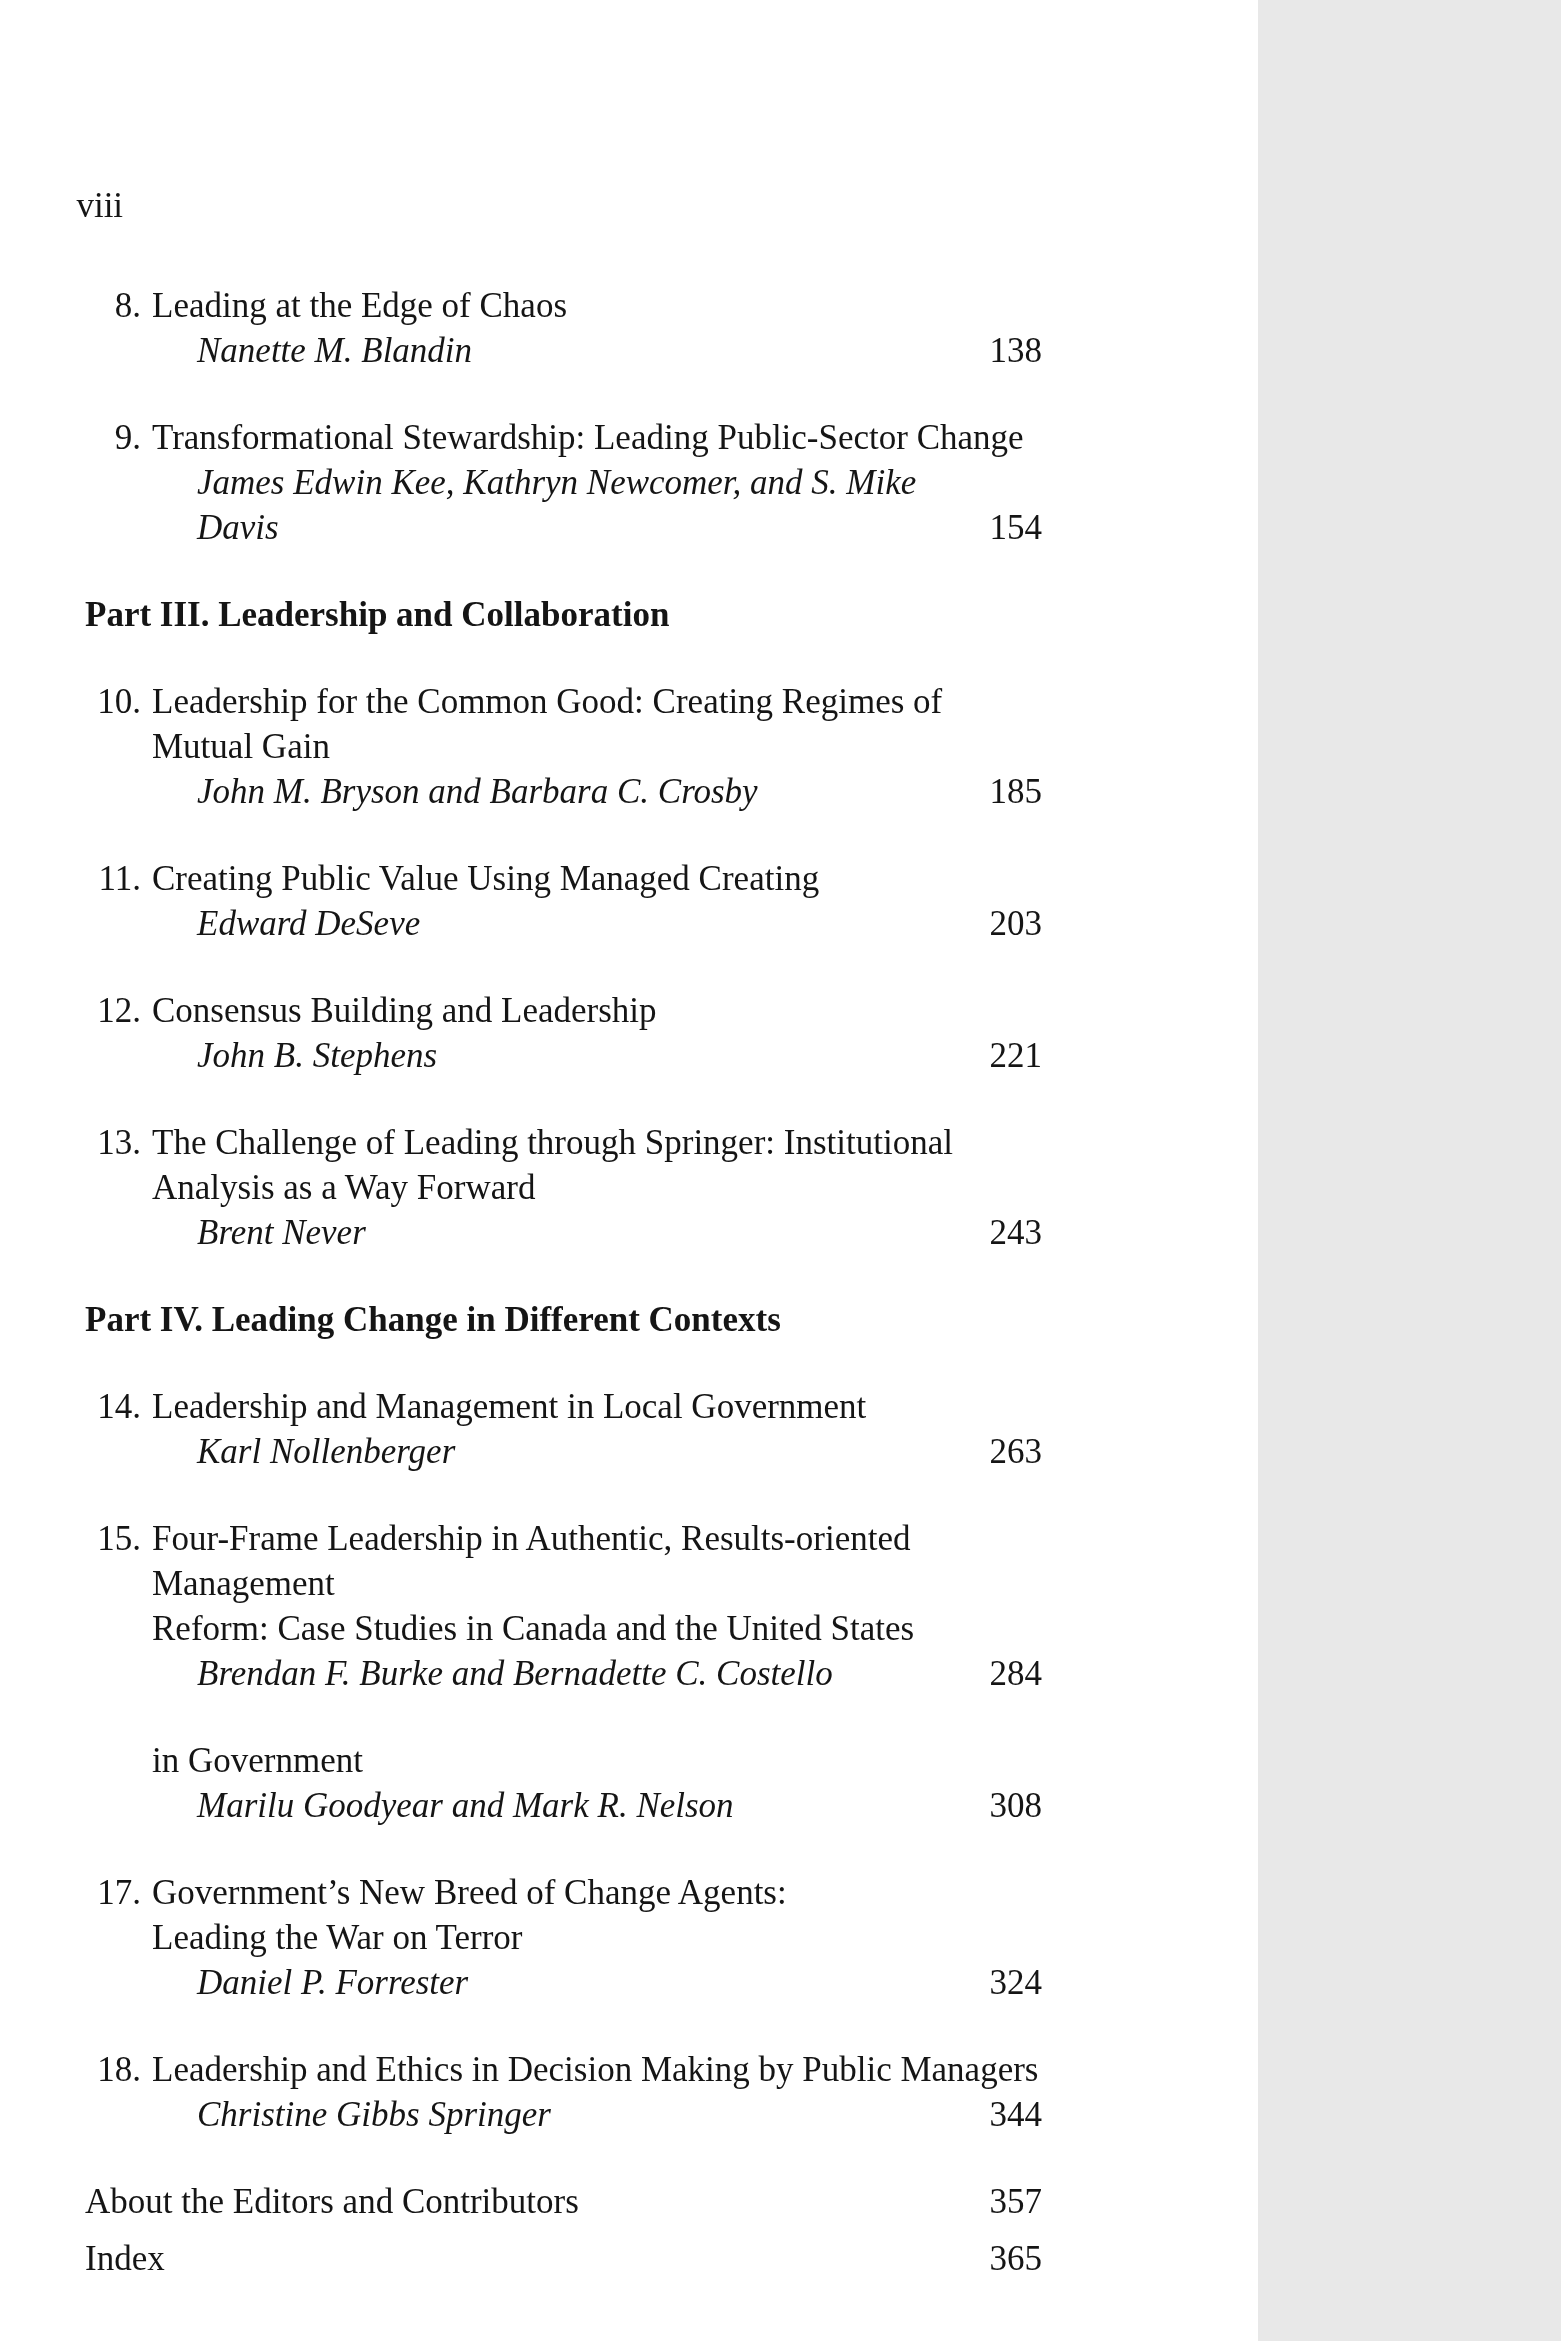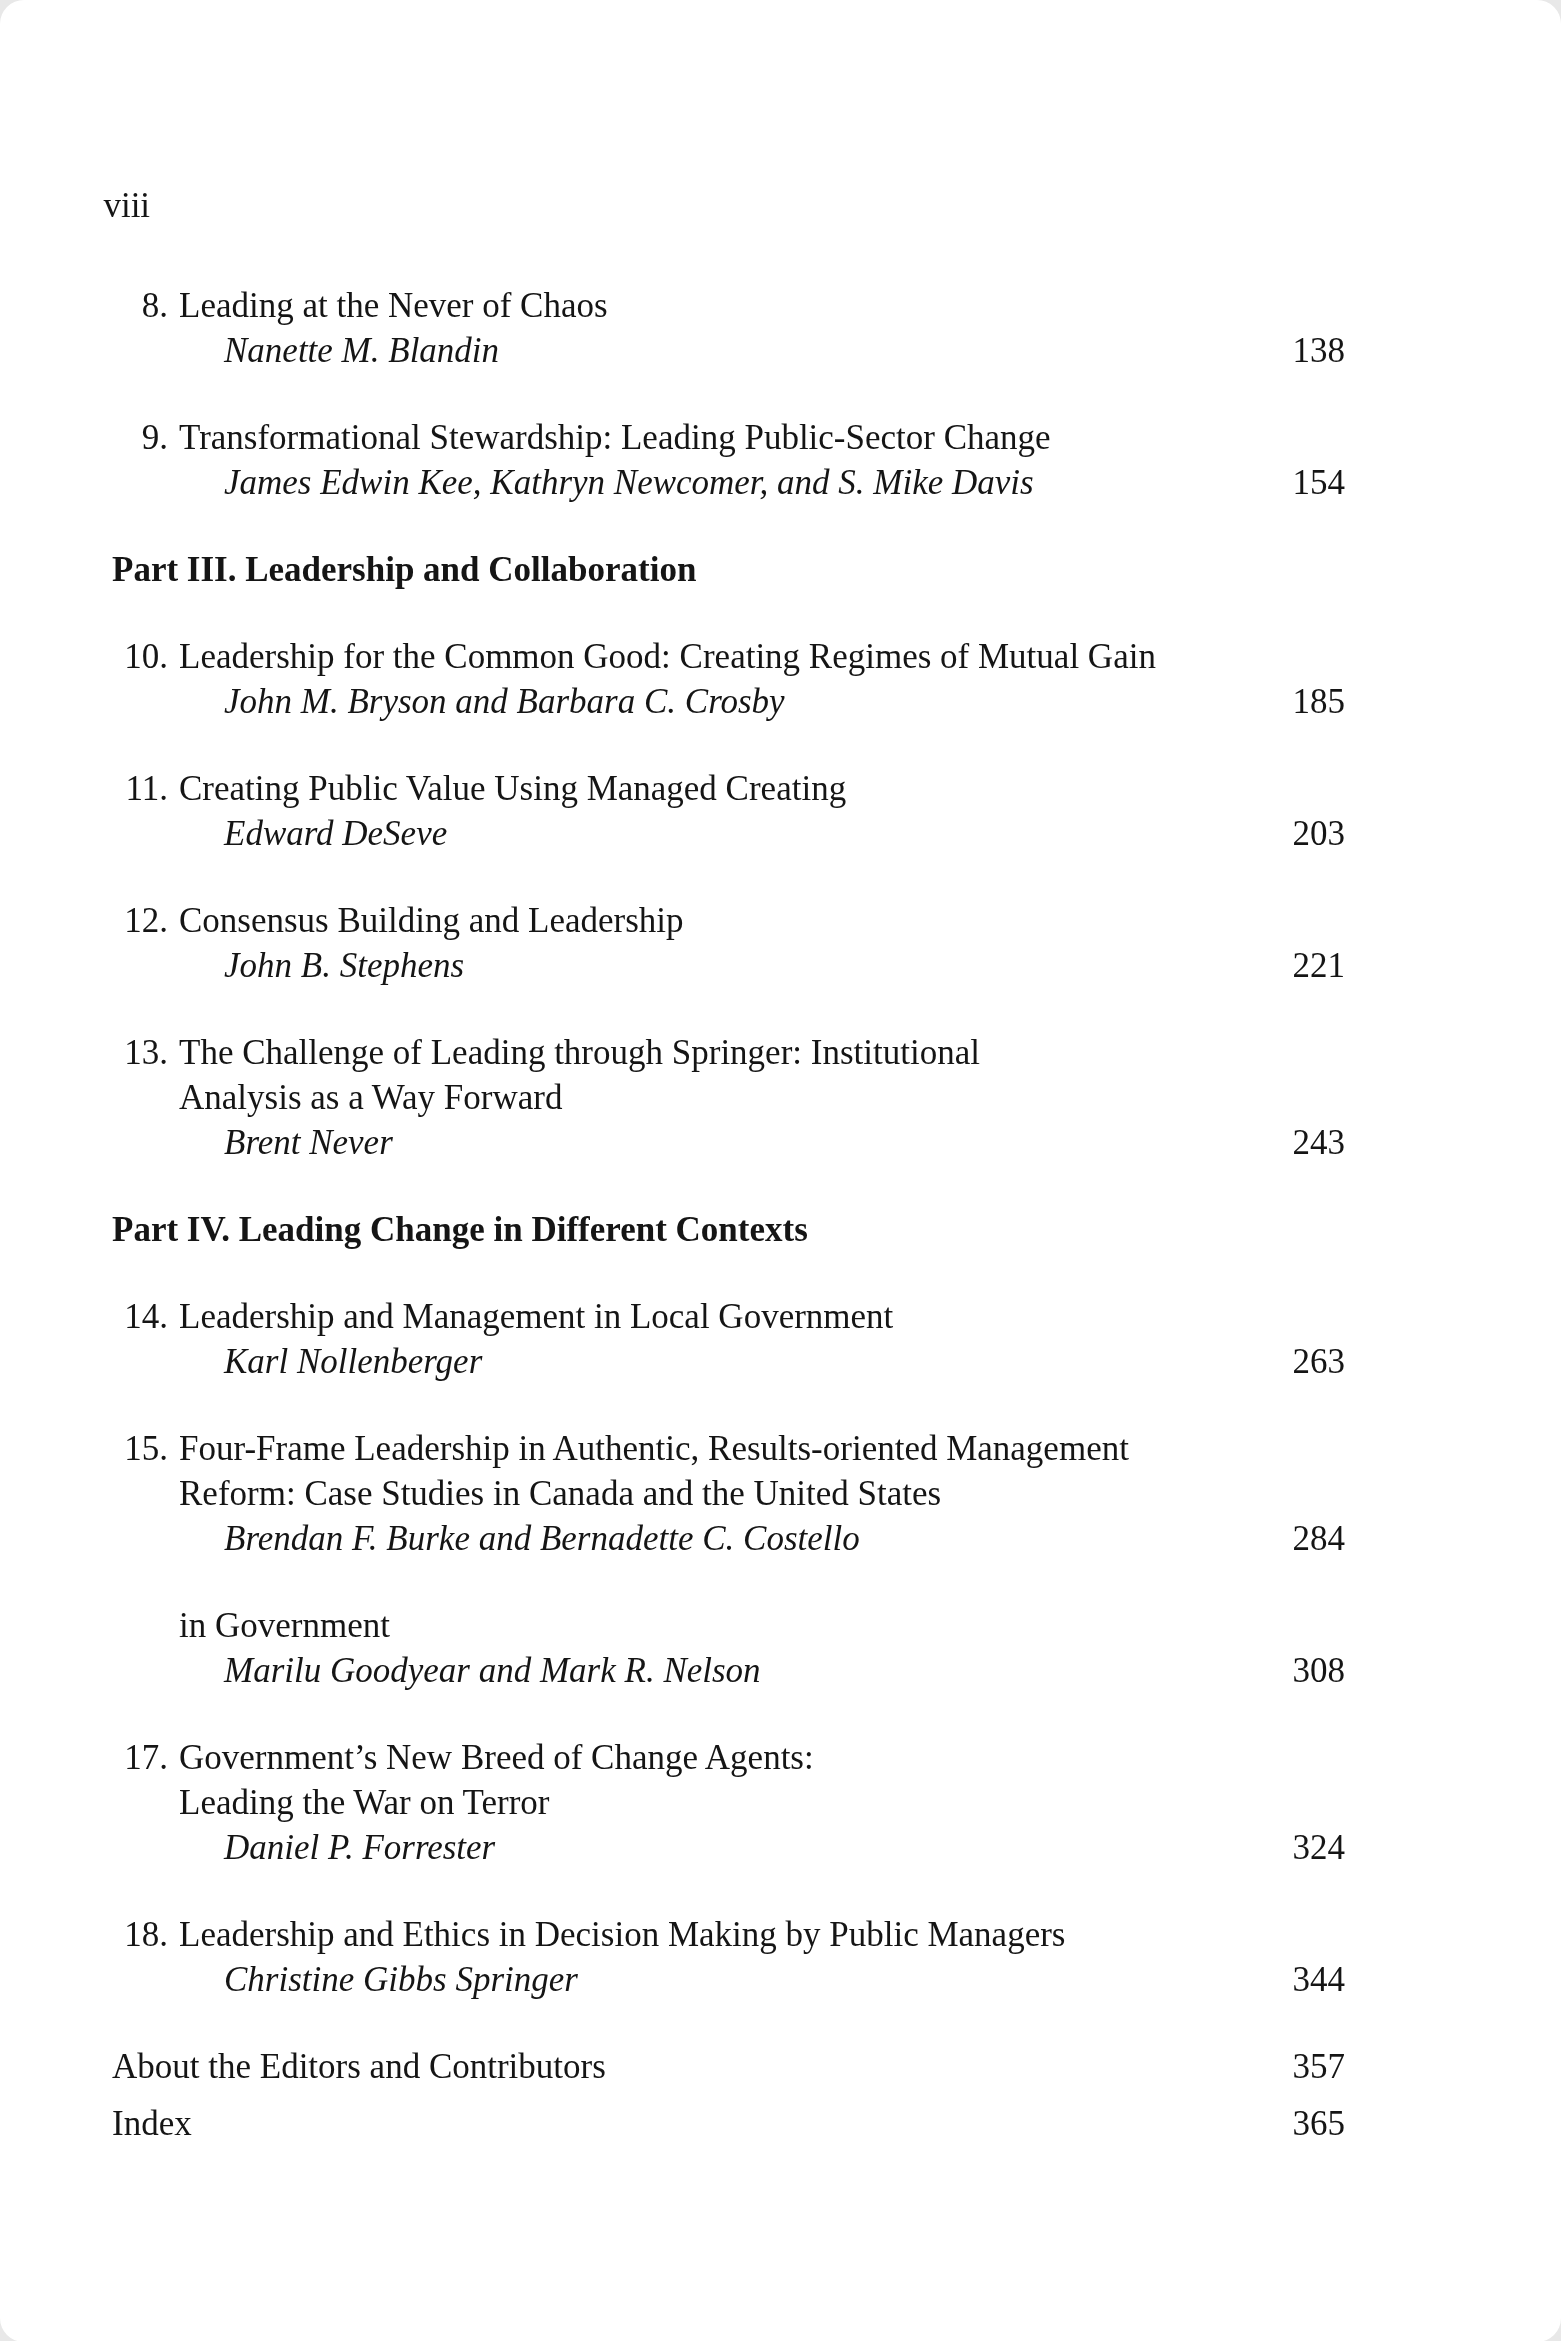--- a/index.html
+++ b/index.html
@@ -2,31 +2,30 @@
 <html style="font-size:14px"><head>
 <meta charset="utf-8">
 <style>
   html, body {
     margin: 0;
     padding: 0;
     background: #e8e8e8;
   }
   .page {
     position: relative;
-    width: 1561px;
+    width: 1258px;
     height: 2342px;
     background: #ffffff;
     color: #151515;
     font-family: "Liberation Serif", "DejaVu Serif", serif;
     font-size: 35px;
     line-height: 45px;
     overflow: hidden;
     box-sizing: border-box;
-    padding: 183px 216px 0 112px;
-    border-radius: 24px;
+    padding: 183px 216px 0 85px;
   }
   .page-label {
     margin: 0 0 0 -8.6px;
   }
   .block { margin-top: 42px; }
   .block.first-after-label { margin-top: 55px; }
 
   .part-heading {
     font-weight: bold;
   }
@@ -68,21 +67,21 @@
 </head>
 <body>
 
 <div class="page">
 
   <div class="page-label">viii</div>
 
   <div class="block chapter first-after-label">
     <div class="title-line">
       <span class="num">8.</span>
-      <span class="title">Leading at the Never of Chaos</span>
+      <span class="title">Leading at the Edge of Chaos</span>
     </div>
     <div class="author-line">
       <span class="author">Nanette M. Blandin</span>
       <span class="pageno">138</span>
     </div>
   </div>
 
   <div class="block chapter">
     <div class="title-line">
       <span class="num">9.</span>

